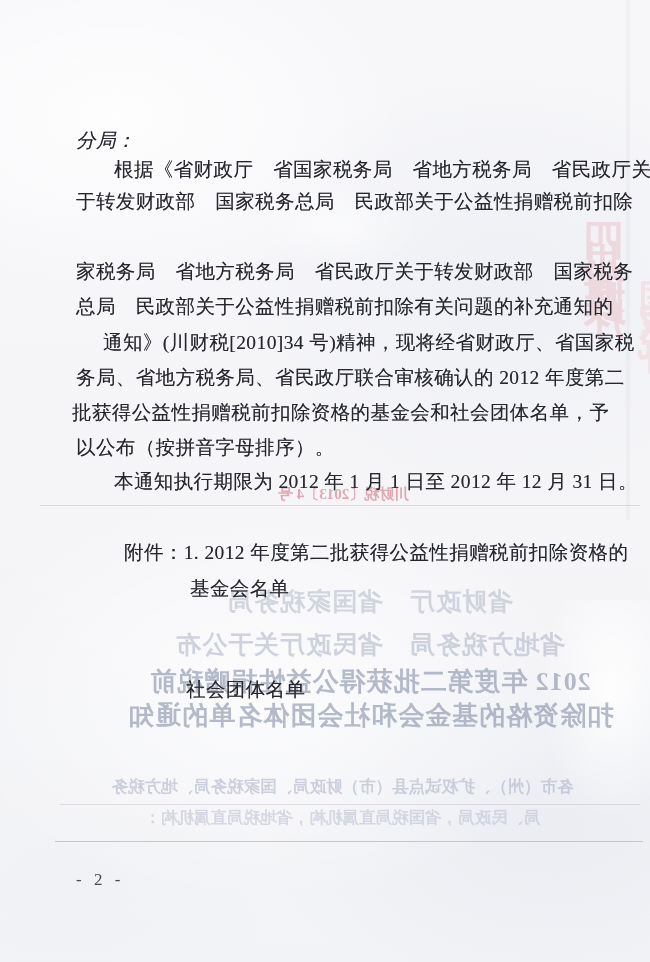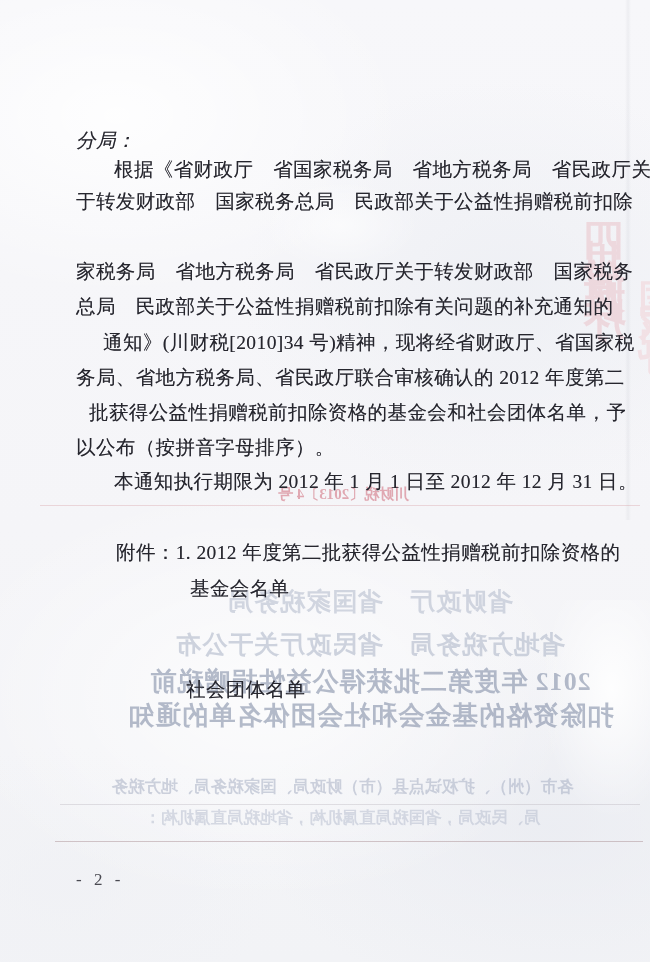--- a/index.html
+++ b/index.html
@@ -97,23 +97,23 @@
   <div class="ghost-footer" style="top:807px;color:#b4bbcd;opacity:.5;">局、民政局，省国税局直属机构，省地税局直属机构：</div>
 
   <div class="line" style="left:76px;top:127px;font-style:italic;">分局：</div>
 
   <div class="line" style="left:114px;top:156px;">根据《省财政厅　省国家税务局　省地方税务局　省民政厅关</div>
   <div class="line" style="left:76px;top:188px;">于转发财政部　国家税务总局　民政部关于公益性捐赠税前扣除</div>
   <div class="line" style="left:76px;top:258px;">家税务局　省地方税务局　省民政厅关于转发财政部　国家税务</div>
   <div class="line" style="left:76px;top:293px;">总局　民政部关于公益性捐赠税前扣除有关问题的补充通知的</div>
   <div class="line" style="left:76px;top:329px;margin-left:27px;">通知》(川财税[2010]34 号)精神，现将经省财政厅、省国家税</div>
   <div class="line" style="left:76px;top:364px;">务局、省地方税务局、省民政厅联合审核确认的 2012 年度第二</div>
-  <div class="line" style="left:89px;top:399px;">批获得公益性捐赠税前扣除资格的基金会和社会团体名单，予</div>
+  <div class="line" style="left:72px;top:399px;">批获得公益性捐赠税前扣除资格的基金会和社会团体名单，予</div>
   <div class="line" style="left:76px;top:434px;">以公布（按拼音字母排序）。</div>
   <div class="line" style="left:114px;top:468px;">本通知执行期限为 2012 年 1 月 1 日至 2012 年 12 月 31 日。</div>
 
-  <div class="line" style="left:116px;top:539px;">附件：1. 2012 年度第二批获得公益性捐赠税前扣除资格的</div>
+  <div class="line" style="left:124px;top:539px;">附件：1. 2012 年度第二批获得公益性捐赠税前扣除资格的</div>
   <div class="line" style="left:190px;top:575px;">基金会名单</div>
   <div class="line" style="left:186px;top:676px;">社会团体名单</div>
 
   <div class="pagenum">- 2 -</div>
 
 </div>
 
 </body></html>

